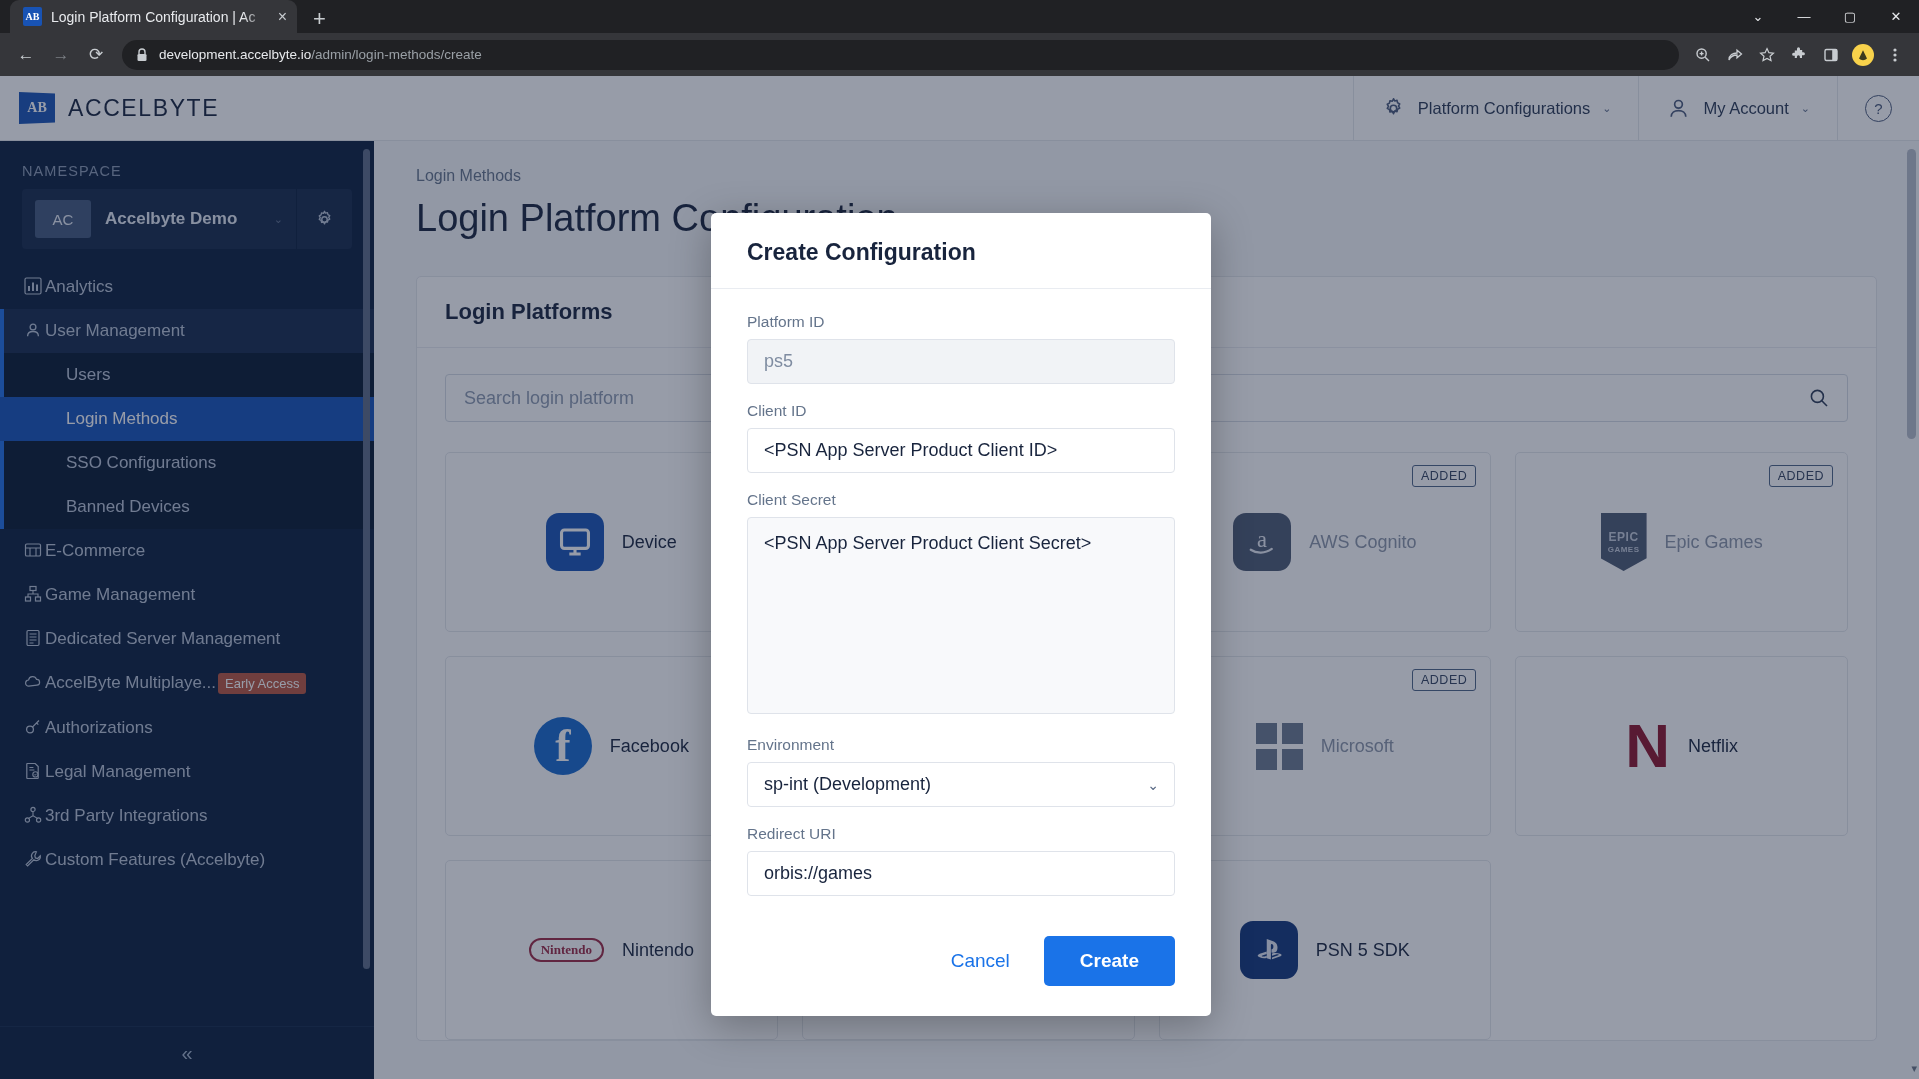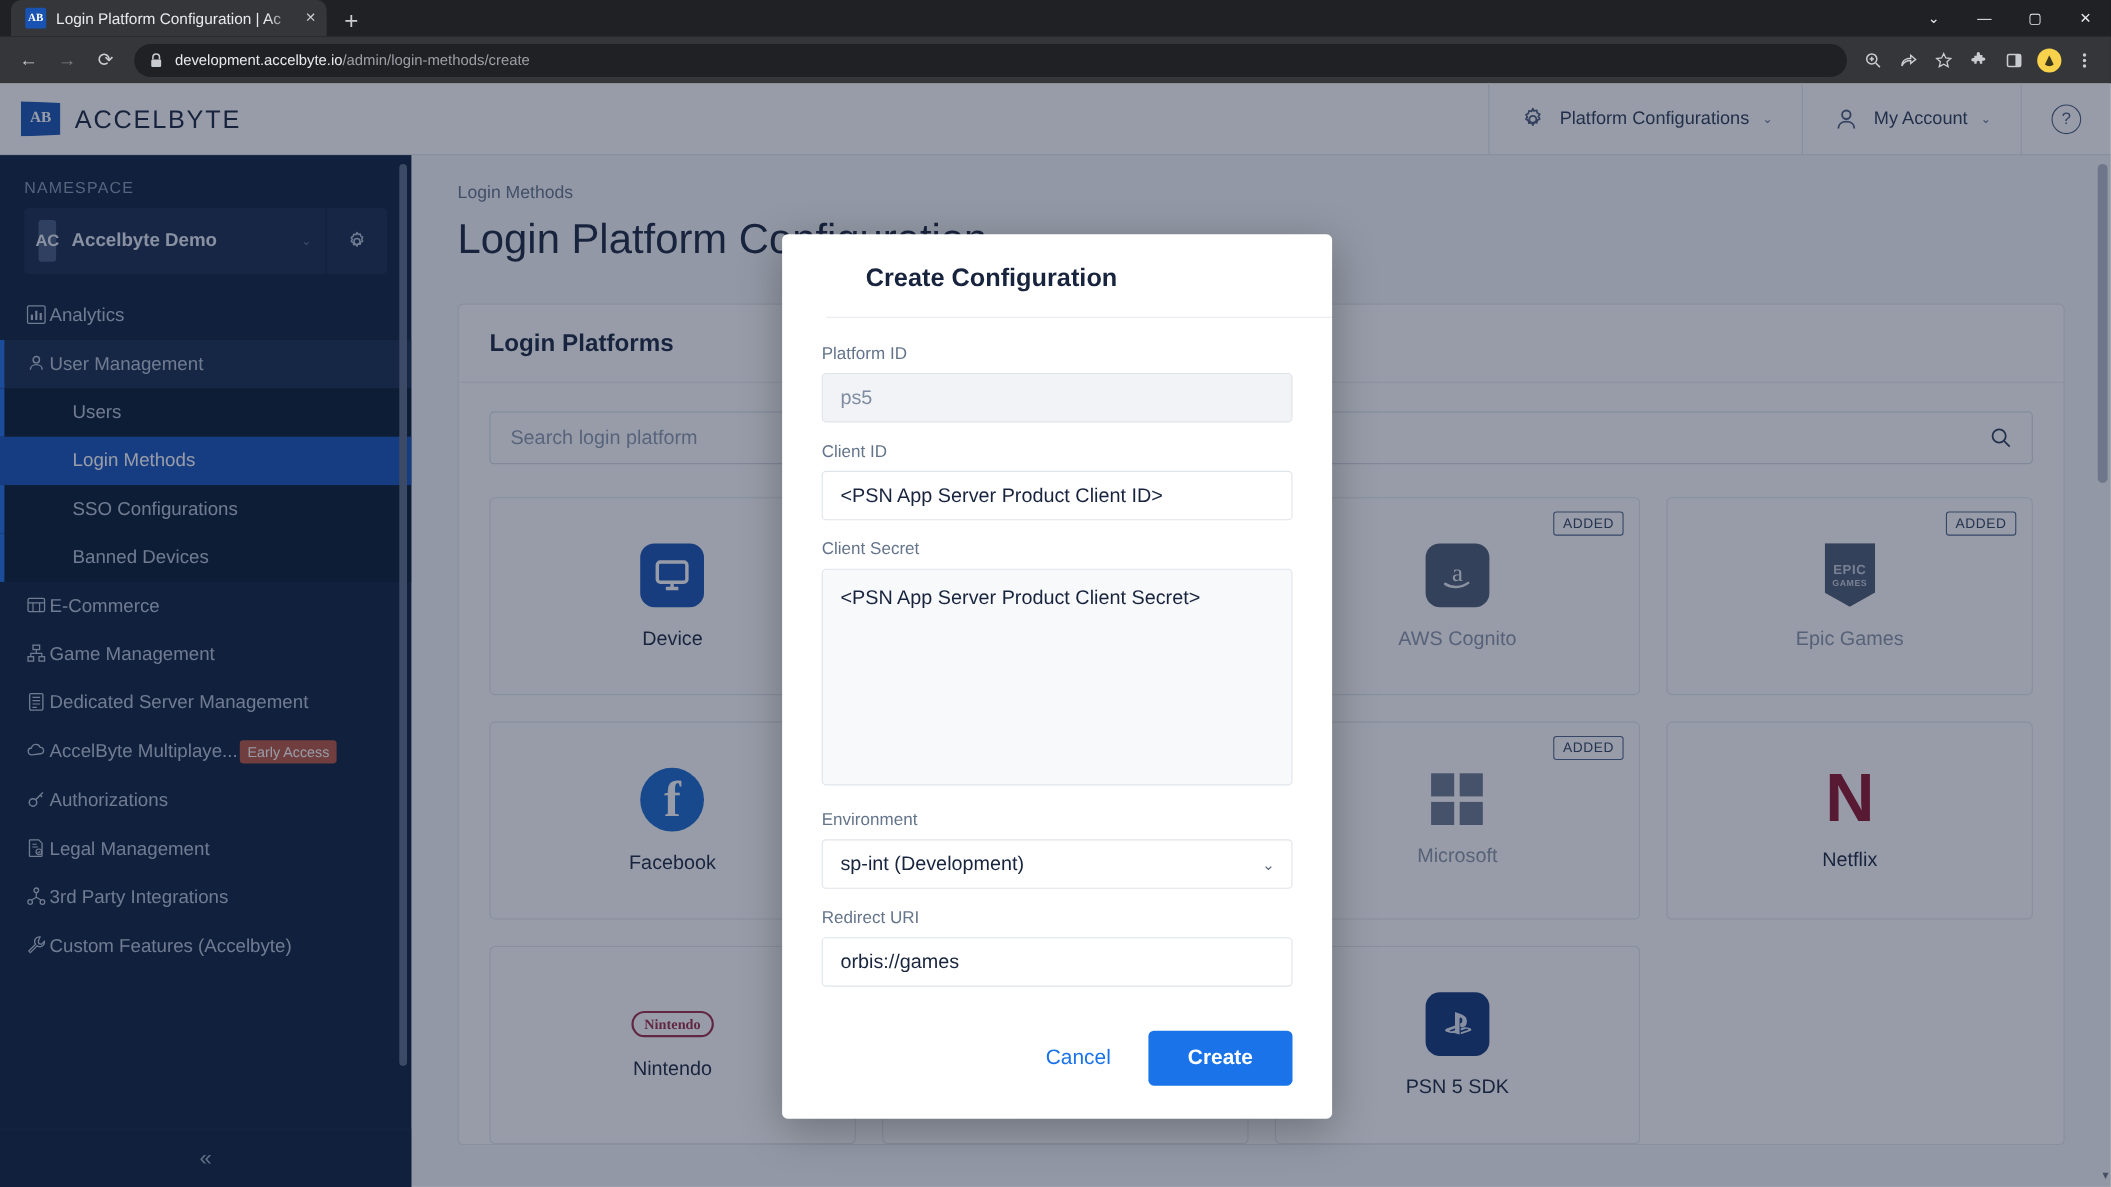--- a/index.html
+++ b/index.html
@@ -120,23 +120,23 @@
     font-size: 14.5px; letter-spacing: 1.1px; color: #8b9ab3;
     padding: 22px 0 10px 22px;
   }
   .ns-box { display: flex; margin: 0 22px 16px 22px; }
   .ns-main {
     flex: 1; background: #15294a; border-radius: 4px 0 0 4px;
     display: flex; align-items: center; gap: 14px; padding: 11px 13px;
     cursor: pointer;
   }
   .ns-avatar {
-    width: 16px; height: 38px; background: #42587c; border-radius: 3px;
-    display: flex; align-items: center; justify-content: center;
-    font-size: 15px; font-weight: 700; color: #e8edf5;
+    width: 56px; height: 38px; background: #42587c; border-radius: 3px;
+    display: flex; align-items: center; justify-content: center;
+    font-size: 15px; font-weight: 400; color: #e8edf5;
   }
   .ns-name { font-size: 17px; font-weight: 700; color: #e3e9f2; flex: 1; }
   .ns-gear {
     width: 56px; background: #15294a; border-left: 1px solid #0a1e3c;
     border-radius: 0 4px 4px 0; display: flex; align-items: center;
     justify-content: center; cursor: pointer;
   }
   .nav { margin-top: 14px; }
   .nav-row {
     display: flex; align-items: flex-start; gap: 2px;
@@ -194,21 +194,21 @@
     flex: 1; border: 0; outline: 0; font-size: 18px; color: #6c7a91;
     font-family: "Liberation Sans", sans-serif; background: transparent;
   }
   .search-box input::placeholder { color: #8d9ab0; }
   .grid {
     display: grid; grid-template-columns: repeat(4, 1fr);
     gap: 24px; padding: 30px 0 0 0;
   }
   .card {
     position: relative; height: 180px; border: 1px solid #e4e7ec;
-    border-radius: 5px; display: flex; flex-direction: column;
+    border-radius: 5px; display: flex; flex-direction: row;
     align-items: center; justify-content: center; gap: 18px; cursor: pointer;
     background: #fff;
   }
   .card-label { font-size: 18px; color: #18243d; }
   .card.dim .card-label { color: #8b95a8; }
   .added-pill {
     position: absolute; top: 12px; right: 14px;
     border: 1px solid #4e6486; color: #33435f;
     font-size: 12.5px; letter-spacing: .5px;
     padding: 3px 8px; border-radius: 3px;
@@ -260,21 +260,21 @@
   }
   .modal {
     position: absolute; z-index: 6;
     left: 711px; top: 137px; width: 500px;
     background: #fff; border-radius: 5px;
     box-shadow: 0 10px 40px rgba(0,0,0,.28);
     overflow: hidden;
   }
   .modal-head {
     padding: 26px 36px 22px 36px; font-size: 23px; font-weight: 700;
-    color: #18243d; border-bottom: 1px solid #e9ecf1; margin-left: 40px;
+    color: #18243d; border-bottom: 1px solid #e9ecf1;
   }
   .modal-body { padding: 24px 36px 0 36px; }
   .field { margin-bottom: 18px; }
   .field-label { font-size: 15.5px; color: #64748b; margin-bottom: 8px; }
   .input {
     width: 100%; height: 45px; border: 1px solid #dfe3ea; border-radius: 4px;
     background: #f8f9fb; padding: 0 16px; font-size: 18px; color: #18243d;
     font-family: "Liberation Sans", sans-serif; outline: none;
   }
   .input.readonly { color: #7f8ca1; background: #f1f3f6; }

